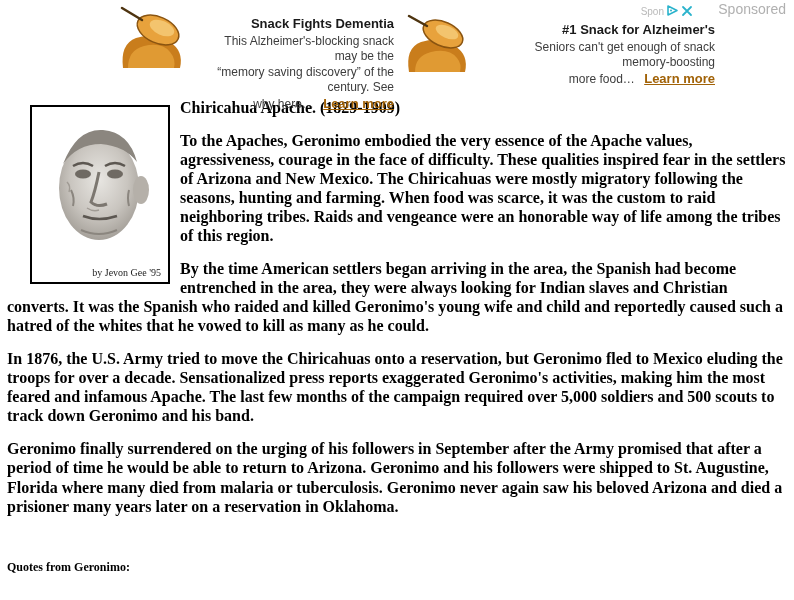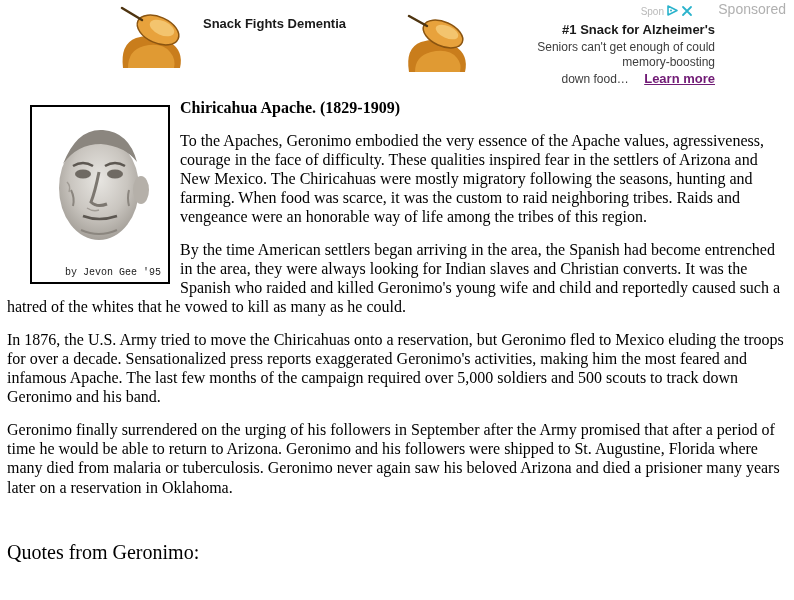--- a/index.html
+++ b/index.html
@@ -12,79 +12,85 @@
   .ad-banner { position:relative; height:82px; font-family:"Liberation Sans", sans-serif; }
   .ad-unit { position:absolute; top:6px; display:flex; }
   .ad-unit.left  { left:118px; width:276px; }
   .ad-unit.right { left:405px; width:310px; }
   .ad-img { width:78px; height:62px; flex:none; background:#fff; }
   .ad-unit.right .ad-img { margin-top:8px; }
   .ad-text { padding:10px 0 0 7px;text-align:right; }
   .ad-unit.right .ad-text { padding-top:16px; }
   .ad-title { font-size:13px; font-weight:bold; color:#1a1a1a; line-height:1.2; cursor:pointer; }
   .ad-body { font-size:12px; color:#3d3d3d; line-height:1.3; margin-top:2px; }
-  .ad-cta { font-size:13px; font-weight:bold; color:#701a75; text-decoration:underline; cursor:pointer; margin-left:12px; }
+  .ad-cta { font-size:13px; font-weight:bold; color:#a16207; text-decoration:underline; cursor:pointer; margin-left:6px; }
   .sponsored { position:absolute; top:1px; right:8px; font-size:14px; color:#b0b0b0; }
   .ad-ctrl { position:absolute; top:-1px; right:18px; font-size:10px; color:#b9b9b9; display:flex; align-items:center; gap:2px; }
   .adchoices, .ad-close { cursor:pointer; display:inline-block; }
 
   
   .article { margin:0 7px; }
   .portrait-frame {
     float:left; margin:6px 10px 4px 23px;
     border:2px solid #000; background:#fff; padding:5px 5px 2px 5px;
     width:126px;
   }
   .portrait-caption { text-align:right; font-size:10px; color:#222;
-    font-family:Liberation Mono, monospace; padding:1px 2px 2px 0; }
+    font-family:Liberation Serif, serif; padding:1px 2px 2px 0; }
   .article h1 { font-size:17px; font-weight:bold; margin:13px 0 0 0; }
   .article h2 { font-size:16px; font-weight:bold; margin:17px 0 0 0; }
-  .article p  { font-size:16px; line-height:1.19; margin:14px 0; }
+  .article p  { font-size:16px; line-height:1.19; margin:14px 0;font-weight:bold; }
 
-  .quotes-heading { font-size:20px; font-weight:normal; margin:44px 0 24px 0; }
+  .quotes-heading { font-size:12px; font-weight:bold; margin:44px 0 24px 0; }
 </style>
 </head>
 <body>
 
 <div class="ad-banner">
 
   <div class="ad-unit left">
     <div class="ad-img">
       <svg width="78" height="62" viewBox="0 0 78 62">
         <rect width="78" height="62" fill="#ffffff"></rect>
         <path d="M5 62 Q2 38 18 32 Q38 26 52 36 Q66 45 62 62 Z" fill="#c97d1c"></path>
         <path d="M10 62 Q10 44 26 40 Q44 36 52 46 Q58 53 56 62 Z" fill="#e09a33"></path>
         <ellipse cx="40" cy="24" rx="22" ry="13" transform="rotate(24 40 24)" fill="#e8a23c" stroke="#8a5410" stroke-width="1.5"></ellipse>
         <ellipse cx="44" cy="22" rx="13" ry="7" transform="rotate(24 44 22)" fill="#f3c46e"></ellipse>
         <path d="M4 2 L24 14" stroke="#4e3410" stroke-width="2.5" stroke-linecap="round"></path>
       </svg>
     </div>
     <div class="ad-text">
       <div class="ad-title">Snack Fights Dementia</div>
+      <div class="ad-body">
+        <span>This Alzheimer's-blocking snack may be the</span><br>
+        <span>“memory saving discovery” of the century. See</span><br>
+        <span>why here…</span>
+        <span class="ad-cta">Learn more</span>
+      </div>
     </div>
   </div>
 
   <div class="sponsored">Sponsored</div>
 
   <div class="ad-unit right">
     <div class="ad-img">
       <svg width="78" height="58" viewBox="0 0 78 58">
         <rect width="78" height="58" fill="#ffffff"></rect>
         <path d="M4 58 Q0 34 16 28 Q36 22 50 32 Q64 41 60 58 Z" fill="#c97d1c"></path>
         <path d="M10 58 Q10 42 26 38 Q44 34 52 44 Q57 50 55 58 Z" fill="#e09a33"></path>
         <ellipse cx="38" cy="20" rx="21" ry="12" transform="rotate(24 38 20)" fill="#e8a23c" stroke="#8a5410" stroke-width="1.5"></ellipse>
         <ellipse cx="42" cy="18" rx="12" ry="6" transform="rotate(24 42 18)" fill="#f3c46e"></ellipse>
         <path d="M4 2 L22 12" stroke="#4e3410" stroke-width="2.5" stroke-linecap="round"></path>
       </svg>
     </div>
     <div class="ad-text">
       <div class="ad-title">#1 Snack for Alzheimer's</div>
       <div class="ad-body">
-        <span>Seniors can't get enough of could memory-boosting</span><br>
-        <span>down food…</span>
+        <span>Seniors can't get enough of snack memory-boosting</span><br>
+        <span>more food…</span>
         <span class="ad-cta">Learn more</span>
       </div>
     </div>
     <div class="ad-ctrl" style="right:22px; top:-2px;">
       <span>Spon</span>
       <span class="adchoices">
         <svg width="13" height="13" viewBox="0 0 13 13">
           <path d="M2 2 L11 6.5 L2 11 Z" fill="none" stroke="#2bb3cc" stroke-width="1.6" stroke-linejoin="round"></path>
           <circle cx="5" cy="6.5" r="1" fill="#2bb3cc"></circle>
         </svg>

